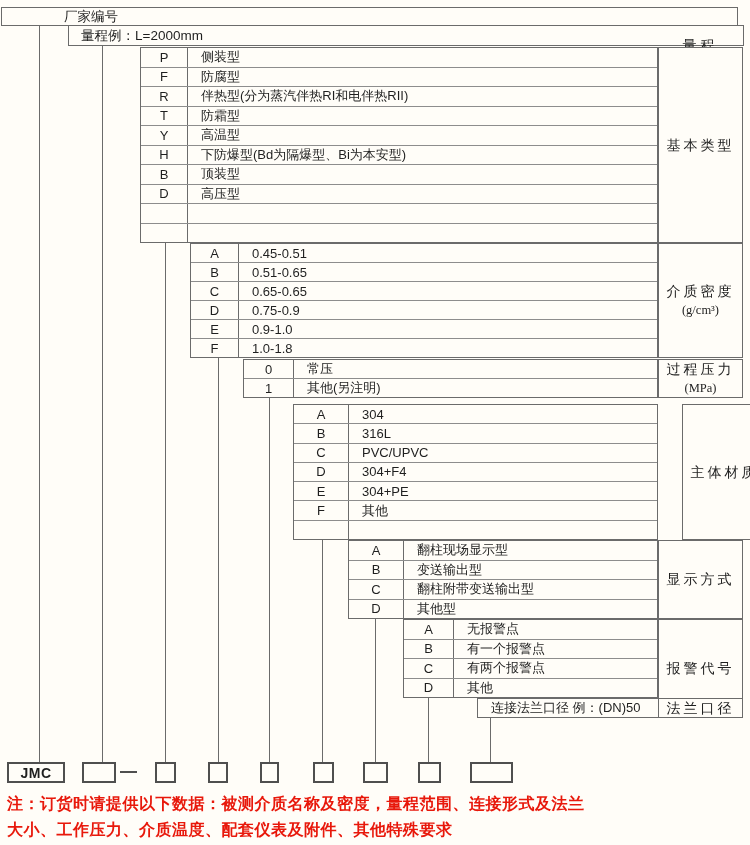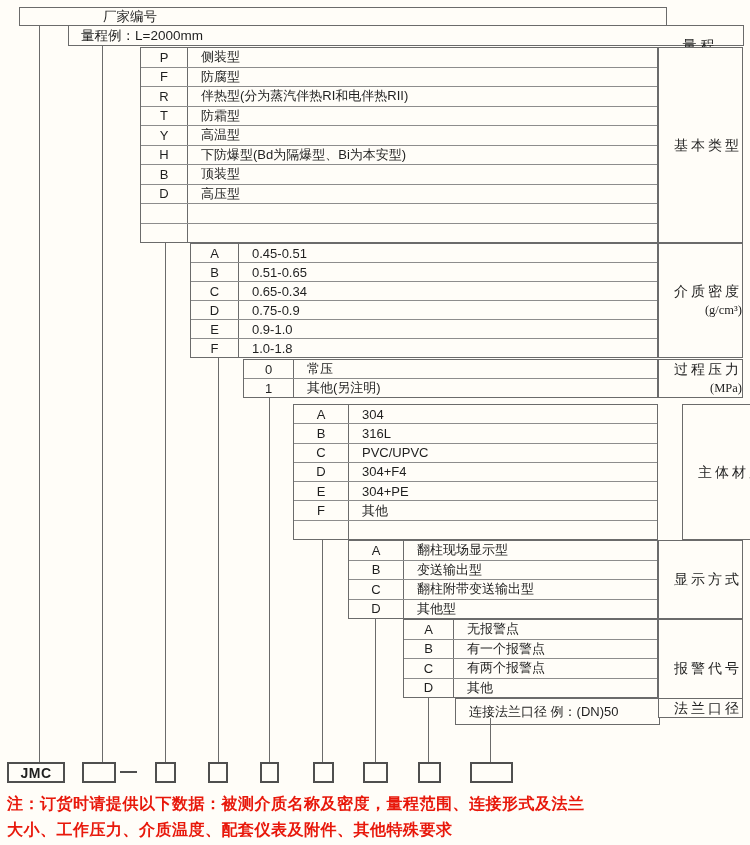--- a/index.html
+++ b/index.html
@@ -21,39 +21,39 @@
   }
   .blk .trow{flex:1;display:flex;align-items:stretch;border-top:1px solid #8d8d8d;min-height:0;}
   .blk .trow:first-child{border-top:none;}
   .codecell{
     display:flex;align-items:center;justify-content:center;border-right:1px solid #6b6b6b;
     box-sizing:border-box;font-size:13px;flex:0 0 auto;
   }
   .desccell{flex:1;display:flex;align-items:center;padding-left:13px;font-size:13px;white-space:nowrap;overflow:hidden;}
   .side{
     position:absolute;left:658px;width:85px;box-sizing:border-box;border:1px solid #6b6b6b;background:#fffdf8;
-    display:flex;flex-direction:column;align-items:flex-end;justify-content:center;text-align:center;
+    display:flex;flex-direction:column;align-items:center;justify-content:center;text-align:center;
     font-family:"Liberation Serif","DejaVu Serif",serif;font-size:14px;letter-spacing:3px;line-height:19px;
   }
   .side .sub{font-size:12.5px;letter-spacing:0;}
   .vline{position:absolute;width:1px;background:#6b6b6b;}
   .bbox{position:absolute;top:762px;height:21px;box-sizing:border-box;border:2px solid #4f4f4f;background:#fffdf8;}
   .jmcbox{display:flex;align-items:center;justify-content:center;font-weight:bold;font-size:14px;letter-spacing:0.5px;}
   .dashsep{position:absolute;background:#4f4f4f;}
   .note{
     position:absolute;left:7px;top:791px;width:742px;font-size:16px;font-weight:bold;
     color:#e8180b;line-height:26px;letter-spacing:0.5px;
   }
 </style>
 </head>
 <body>
 
 <div class="page">
 
-  <div class="cell toprow" style="left:19px;top:7px;width:648px;height:19px;padding-left:83px;">
+  <div class="cell toprow" style="left:1px;top:7px;width:737px;height:19px;padding-left:62px;">
     <span>厂家编号</span>
   </div>
 
   <div class="cell row2" style="left:68px;top:25px;width:676px;height:21px;">
     <div class="row2-text">量程例：L=2000mm</div>
     <div class="row2-label">量程</div>
   </div>
 
   <div class="blk" style="left:140px;top:47px;width:518px;height:196px;">
     <div class="trow">
@@ -102,21 +102,21 @@
     <div class="trow">
         <div class="codecell" style="width:48px;">A</div>
         <div class="desccell">0.45-0.51</div>
       </div>
     <div class="trow">
         <div class="codecell" style="width:48px;">B</div>
         <div class="desccell">0.51-0.65</div>
       </div>
     <div class="trow">
         <div class="codecell" style="width:48px;">C</div>
-        <div class="desccell">0.65-0.34</div>
+        <div class="desccell">0.65-0.65</div>
       </div>
     <div class="trow">
         <div class="codecell" style="width:48px;">D</div>
         <div class="desccell">0.75-0.9</div>
       </div>
     <div class="trow">
         <div class="codecell" style="width:48px;">E</div>
         <div class="desccell">0.9-1.0</div>
       </div>
     <div class="trow">
@@ -198,21 +198,21 @@
     <div class="trow">
         <div class="codecell" style="width:50px;">C</div>
         <div class="desccell">有两个报警点</div>
       </div>
     <div class="trow">
         <div class="codecell" style="width:50px;">D</div>
         <div class="desccell">其他</div>
       </div>
   </div>
 
-  <div class="blk" style="left:455px;top:698px;width:205px;height:27px;">
+  <div class="blk" style="left:477px;top:698px;width:205px;height:20px;">
     <div class="trow">
         <div class="desccell">连接法兰口径 例：(DN)50</div>
       </div>
   </div>
 
   <div class="side" style="top:47px;height:196px;">
     <span>基本类型</span>
   </div>
   <div class="side" style="top:243px;height:115px;">
     <span>介质密度</span>

